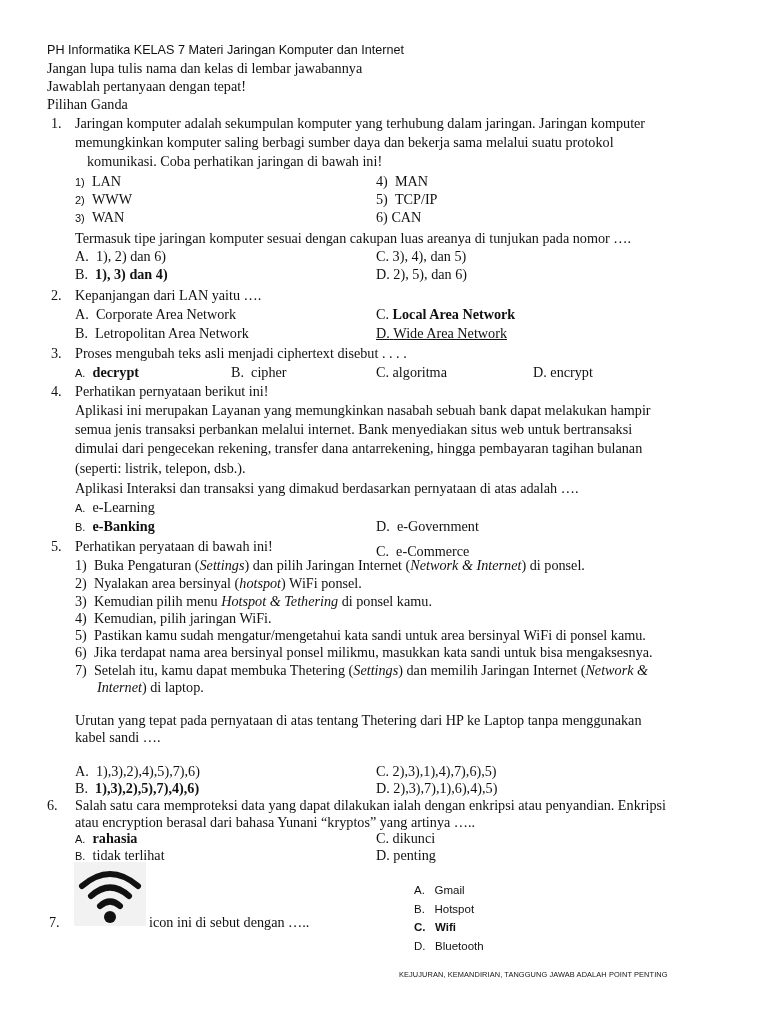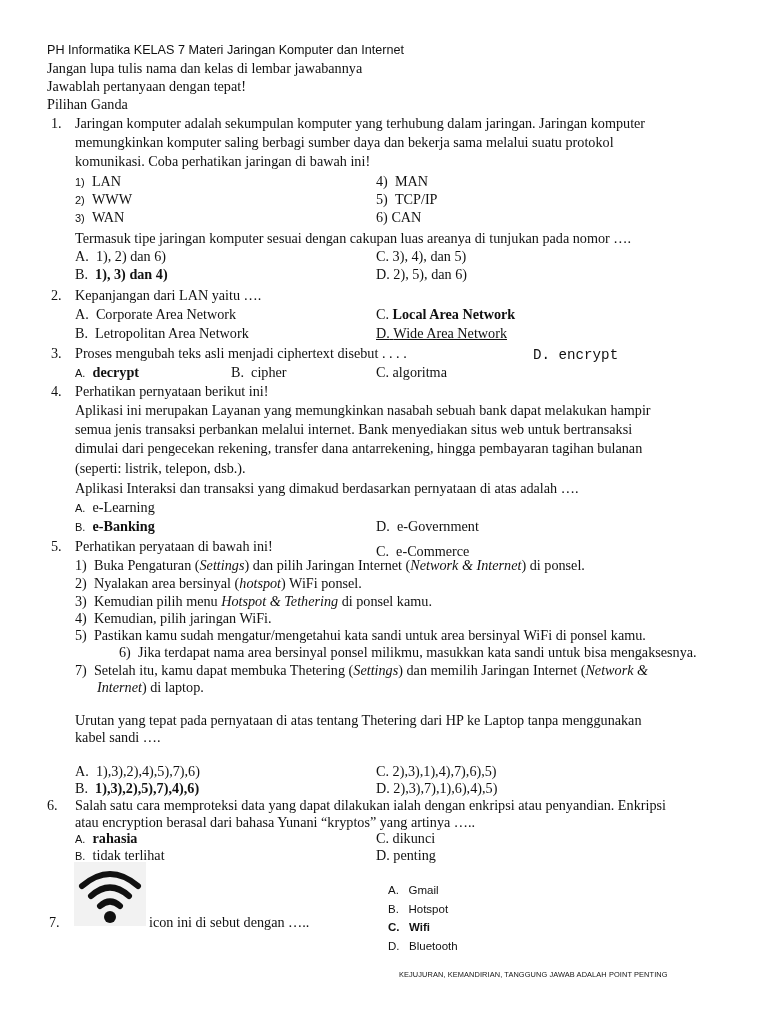--- a/index.html
+++ b/index.html
@@ -6,38 +6,38 @@
   body { width: 768px; height: 1024px; position: relative; overflow: hidden; color: #111; }
   .page { position: absolute; left: 0; top: 0; width: 768px; height: 912px; text-align: right; }
   .serif { font-family: "Liberation Serif", "DejaVu Serif", serif; font-size: 14.2px; }
   .sans { font-family: "Liberation Sans", "DejaVu Sans", sans-serif; }
   .abs { position: absolute; white-space: nowrap; line-height: 18px; }
   .b { font-weight: bold; }
   .i { font-style: italic; }
   .hdr { font-size: 12.6px; }
   .lbl-sans { font-family: "Liberation Sans", "DejaVu Sans", sans-serif; font-size: 11px; }
   .wifi-box { position: absolute; left: 74px; top: 862px; width: 72px; height: 64px; background: #f2f2f2; }
-  .opt7 { font-family: "Liberation Sans", "DejaVu Sans", sans-serif; font-size: 11.5px; }
+  .opt7 { font-family: "Liberation Sans", "DejaVu Sans", sans-serif; font-size: 11.5px; margin-left: 26px; }
   .footer { font-family: "Liberation Sans", "DejaVu Sans", sans-serif; font-size: 7.4px; letter-spacing: 0.1px; }
 </style>
 </head>
 <body>
 
 <div class="page serif">
 
   <div class="abs sans hdr" style="left:47px;top:41px;">PH Informatika KELAS 7 Materi Jaringan Komputer dan Internet</div>
   <div class="abs" style="left:47px;top:77px;">Jawablah pertanyaan dengan tepat!</div>
   <div class="abs" style="left:47px;top:59px;">Jangan lupa tulis nama dan kelas di lembar jawabannya</div>
   <div class="abs" style="left:47px;top:95px;">Pilihan Ganda</div>
 
   <div>
     <div class="abs" style="left:51px;top:114px;">1.</div>
     <div class="abs" style="left:75px;top:114px;">Jaringan komputer adalah sekumpulan komputer yang terhubung dalam jaringan. Jaringan komputer</div>
     <div class="abs" style="left:75px;top:133px;">memungkinkan komputer saling berbagi sumber daya dan bekerja sama melalui suatu protokol</div>
-    <div class="abs" style="left:75px;top:152px;">komunikasi. Coba perhatikan jaringan di bawah ini!</div>
+    <div class="abs" style="left:87px;top:152px;">komunikasi. Coba perhatikan jaringan di bawah ini!</div>
 
     <div class="abs" style="left:75px;top:172px;"><span class="lbl-sans">1)</span>&nbsp;&nbsp;<span>LAN</span></div>
     <div class="abs" style="left:75px;top:190px;"><span class="lbl-sans">2)</span>&nbsp;&nbsp;<span>WWW</span></div>
     <div class="abs" style="left:75px;top:208px;"><span class="lbl-sans">3)</span>&nbsp;&nbsp;<span>WAN</span></div>
     <div class="abs" style="left:376px;top:172px;"><span>4)</span>&nbsp;&nbsp;<span>MAN</span></div>
     <div class="abs" style="left:376px;top:190px;"><span>5)</span>&nbsp;&nbsp;<span>TCP/IP</span></div>
     <div class="abs" style="left:376px;top:208px;"><span>6)</span>&nbsp;<span>CAN</span></div>
 
     <div class="abs" style="left:75px;top:229px;">Termasuk tipe jaringan komputer sesuai dengan cakupan luas areanya di tunjukan pada nomor ….</div>
     <div class="abs" style="left:75px;top:247px;"><span>A.</span>&nbsp;&nbsp;<span>1), 2) dan 6)</span></div>
@@ -54,21 +54,21 @@
     <div class="abs" style="left:376px;top:305px;"><span>C.</span>&nbsp;<span class="b">Local Area Network</span></div>
     <div class="abs" style="left:376px;top:324px;text-decoration:underline;"><span>D.</span>&nbsp;<span>Wide Area Network</span></div>
   </div>
 
   <div>
     <div class="abs" style="left:51px;top:344px;">3.</div>
     <div class="abs" style="left:75px;top:344px;">Proses mengubah teks asli menjadi ciphertext disebut . . . .</div>
     <div class="abs" style="left:75px;top:363px;"><span class="lbl-sans">A.</span>&nbsp;&nbsp;<span class="b">decrypt</span></div>
     <div class="abs" style="left:231px;top:363px;"><span>B.</span>&nbsp;&nbsp;<span>cipher</span></div>
     <div class="abs" style="left:376px;top:363px;"><span>C.</span>&nbsp;<span>algoritma</span></div>
-    <div class="abs" style="left:533px;top:346px;font-family:Liberation Mono, monospace;"><span>D.</span>&nbsp;<span>encrypt</span></div>
+    <div class="abs" style="left:533px;top:363px;"><span>D.</span>&nbsp;<span>encrypt</span></div>
   </div>
 
   <div>
     <div class="abs" style="left:51px;top:382px;">4.</div>
     <div class="abs" style="left:75px;top:382px;">Perhatikan pernyataan berikut ini!</div>
     <div class="abs" style="left:75px;top:401px;">Aplikasi ini merupakan Layanan yang memungkinkan nasabah sebuah bank dapat melakukan hampir</div>
     <div class="abs" style="left:75px;top:420px;">semua jenis transaksi perbankan melalui internet. Bank menyediakan situs web untuk bertransaksi</div>
     <div class="abs" style="left:75px;top:439px;">dimulai dari pengecekan rekening, transfer dana antarrekening, hingga pembayaran tagihan bulanan</div>
     <div class="abs" style="left:75px;top:459px;">(seperti: listrik, telepon, dsb.).</div>
     <div class="abs" style="left:75px;top:479px;">Aplikasi Interaksi dan transaksi yang dimakud berdasarkan pernyataan di atas adalah ….</div>
@@ -80,21 +80,21 @@
 
   <div>
     <div class="abs" style="left:51px;top:537px;">5.</div>
     <div class="abs" style="left:75px;top:537px;">Perhatikan peryataan di bawah ini!</div>
 
     <div class="abs" style="left:75px;top:556px;"><span>1)</span>&nbsp;&nbsp;<span>Buka Pengaturan (</span><span class="i">Settings</span><span>) dan pilih Jaringan Internet (</span><span class="i">Network &amp; Internet</span><span>) di ponsel.</span></div>
     <div class="abs" style="left:75px;top:574px;"><span>2)</span>&nbsp;&nbsp;<span>Nyalakan area bersinyal (</span><span class="i">hotspot</span><span>) WiFi ponsel.</span></div>
     <div class="abs" style="left:75px;top:592px;"><span>3)</span>&nbsp;&nbsp;<span>Kemudian pilih menu </span><span class="i">Hotspot &amp; Tethering</span><span> di ponsel kamu.</span></div>
     <div class="abs" style="left:75px;top:609px;"><span>4)</span>&nbsp;&nbsp;<span>Kemudian, pilih jaringan WiFi.</span></div>
     <div class="abs" style="left:75px;top:626px;"><span>5)</span>&nbsp;&nbsp;<span>Pastikan kamu sudah mengatur/mengetahui kata sandi untuk area bersinyal WiFi di ponsel kamu.</span></div>
-    <div class="abs" style="left:75px;top:643px;margin-left:44px;"><span>6)</span>&nbsp;&nbsp;<span>Jika terdapat nama area bersinyal ponsel milikmu, masukkan kata sandi untuk bisa mengaksesnya.</span></div>
+    <div class="abs" style="left:75px;top:643px;"><span>6)</span>&nbsp;&nbsp;<span>Jika terdapat nama area bersinyal ponsel milikmu, masukkan kata sandi untuk bisa mengaksesnya.</span></div>
     <div class="abs" style="left:75px;top:661px;"><span>7)</span>&nbsp;&nbsp;<span>Setelah itu, kamu dapat membuka Thetering (</span><span class="i">Settings</span><span>) dan memilih Jaringan Internet (</span><span class="i">Network &amp;</span></div>
     <div class="abs" style="left:97px;top:678px;"><span class="i">Internet</span><span>) di laptop.</span></div>
 
     <div class="abs" style="left:75px;top:711px;">Urutan yang tepat pada pernyataan di atas tentang Thetering dari HP ke Laptop tanpa menggunakan</div>
     <div class="abs" style="left:75px;top:728px;">kabel sandi ….</div>
 
     <div class="abs" style="left:75px;top:762px;"><span>A.</span>&nbsp;&nbsp;<span>1),3),2),4),5),7),6)</span></div>
     <div class="abs" style="left:75px;top:779px;"><span>B.</span>&nbsp;&nbsp;<span class="b">1),3),2),5),7),4),6)</span></div>
     <div class="abs" style="left:376px;top:762px;"><span>C.</span>&nbsp;<span>2),3),1),4),7),6),5)</span></div>
     <div class="abs" style="left:376px;top:779px;"><span>D.</span>&nbsp;<span>2),3),7),1),6),4),5)</span></div>

